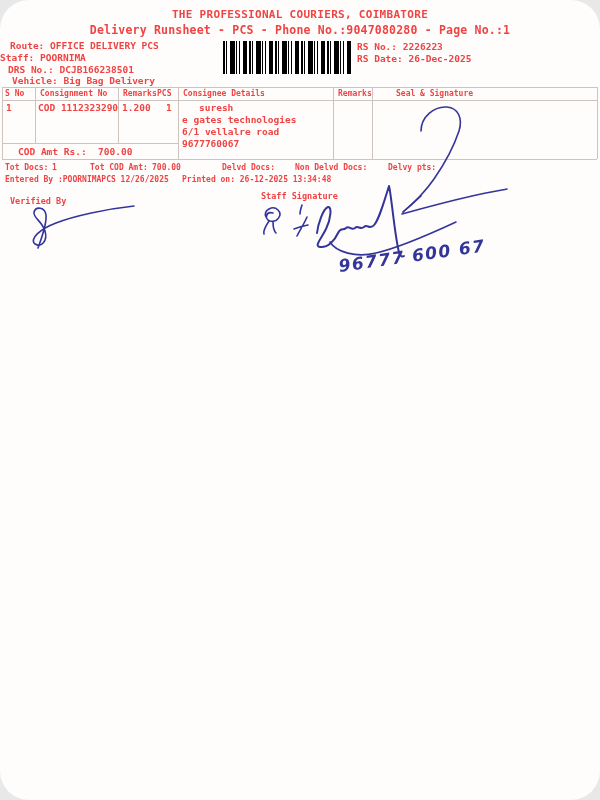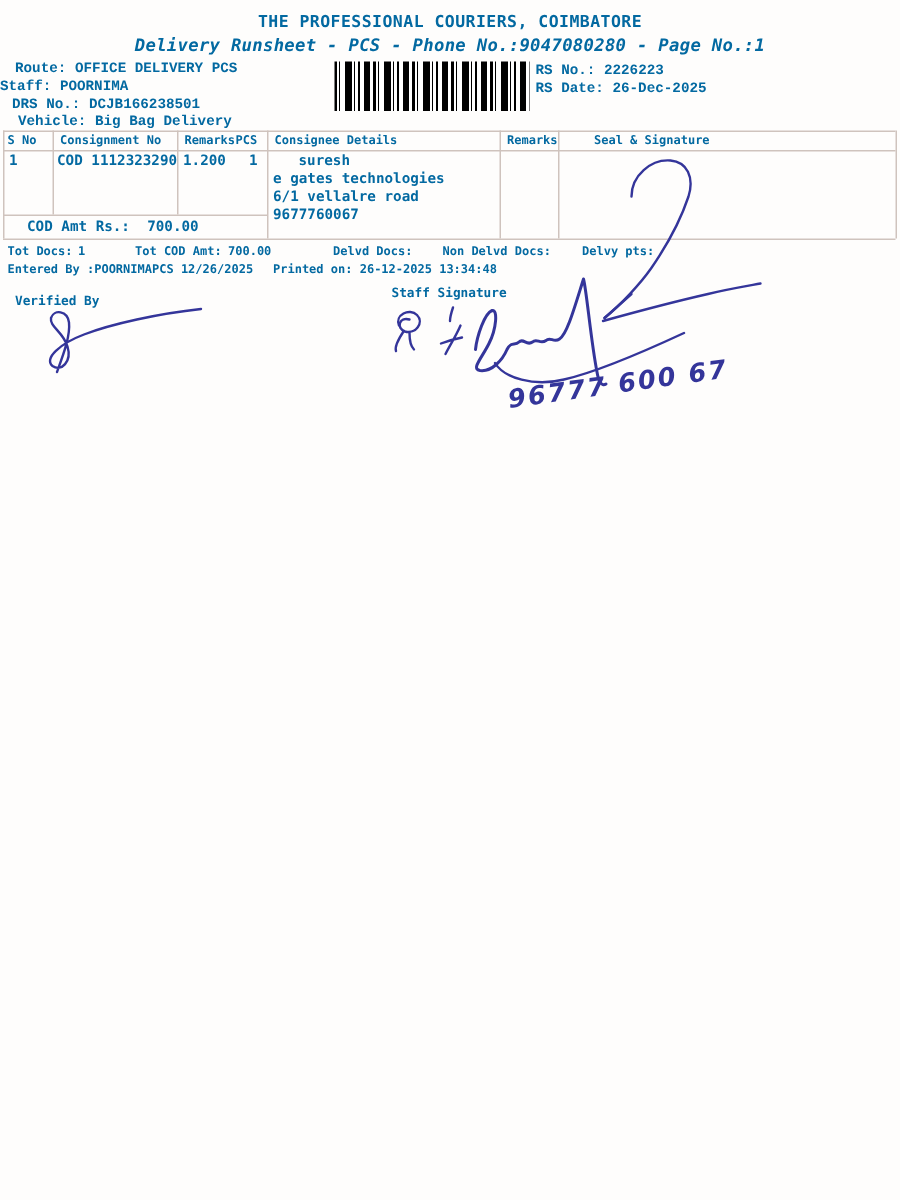--- a/index.html
+++ b/index.html
@@ -1,25 +1,25 @@
 <!DOCTYPE html>
 <html><head>
 <meta charset="utf-8">
 <style>
   html,body{margin:0;padding:0;background:#e8e8e8;}
   .page{
     position:relative;width:600px;height:800px;margin:0 auto;
     background:#fefdfc;overflow:hidden;
     font-family:"DejaVu Sans Mono","Liberation Mono",monospace;
-    color:#0369a1;font-weight:bold;
+    color:#ef4444;font-weight:bold;border-radius:29px;
   }
   .abs{position:absolute;white-space:pre;line-height:1.1;}
   .title1{top:9px;left:0;width:600px;text-align:center;font-size:11px;letter-spacing:.3px;}
-  .title2{top:24px;left:0;width:600px;text-align:center;font-size:11.5px;letter-spacing:.2px;font-style:italic;}
-  .info{font-size:9.5px;font-family:Liberation Mono, monospace;}
+  .title2{top:24px;left:0;width:600px;text-align:center;font-size:11.5px;letter-spacing:.2px;}
+  .info{font-size:9.5px;}
   .hdr{font-size:8px;}
   .cell{font-size:9.5px;}
   .tot{font-size:8px;}
   .siglabel{font-size:8.5px;}
   .hline,.vline{position:absolute;background:#cfc3bd;}
   .hline{height:1px;}
   .vline{width:1px;}
   .barcode{
     position:absolute;left:223px;top:41px;width:130px;height:33px;
     background:

